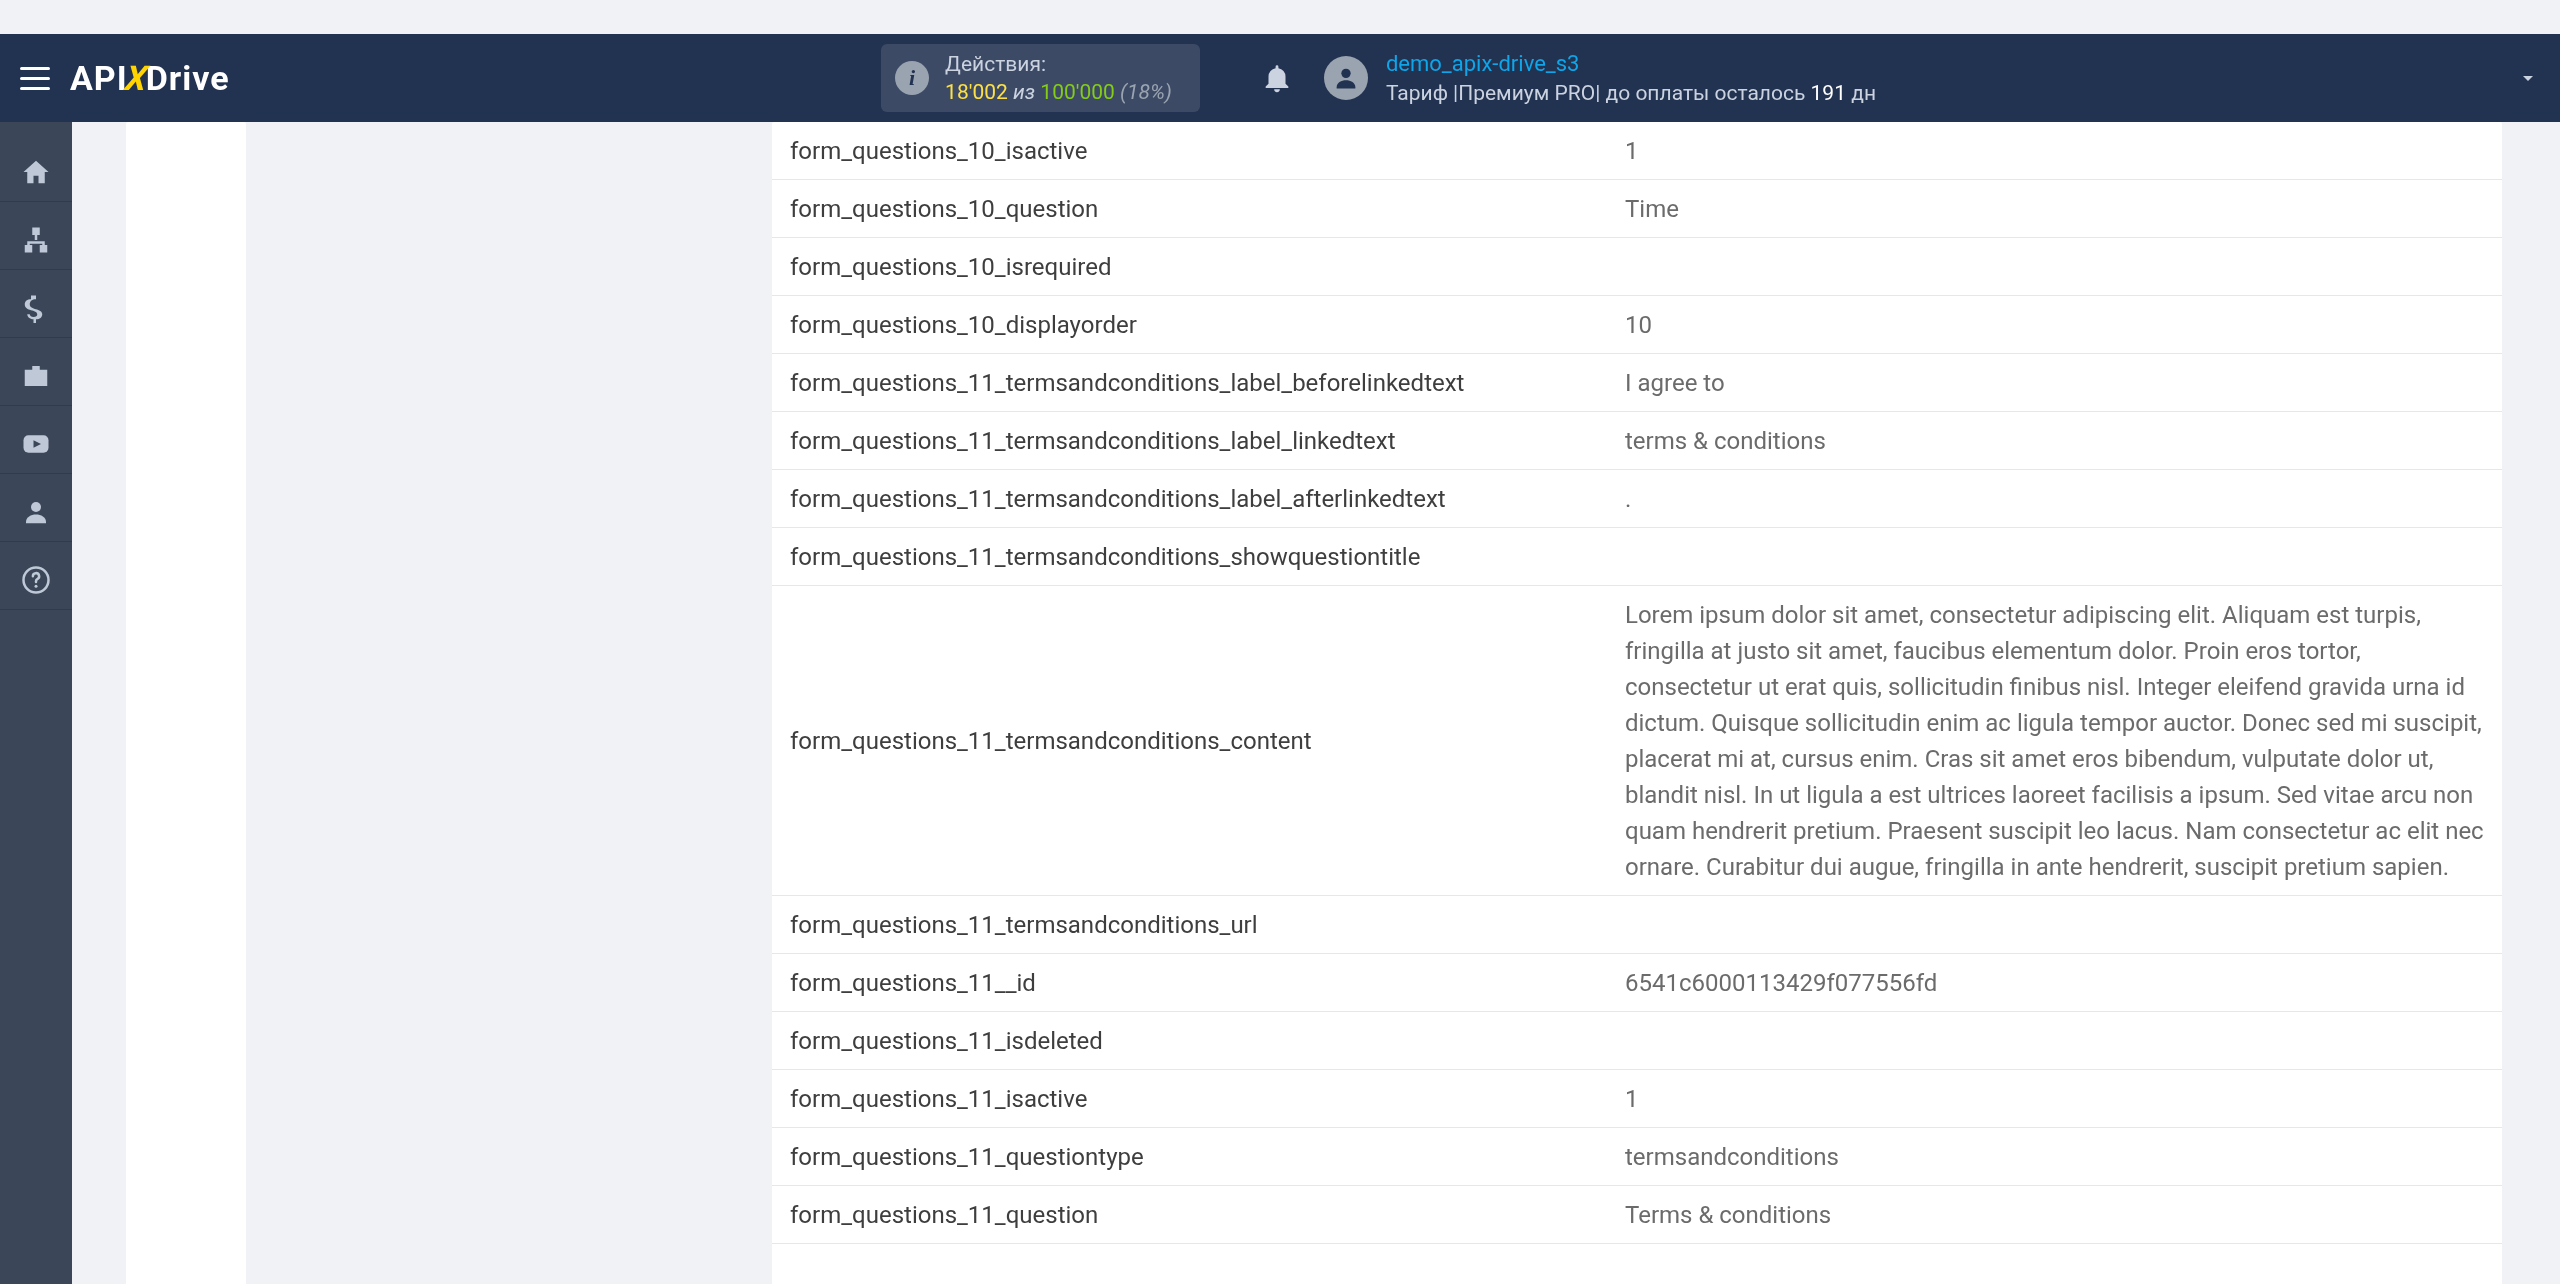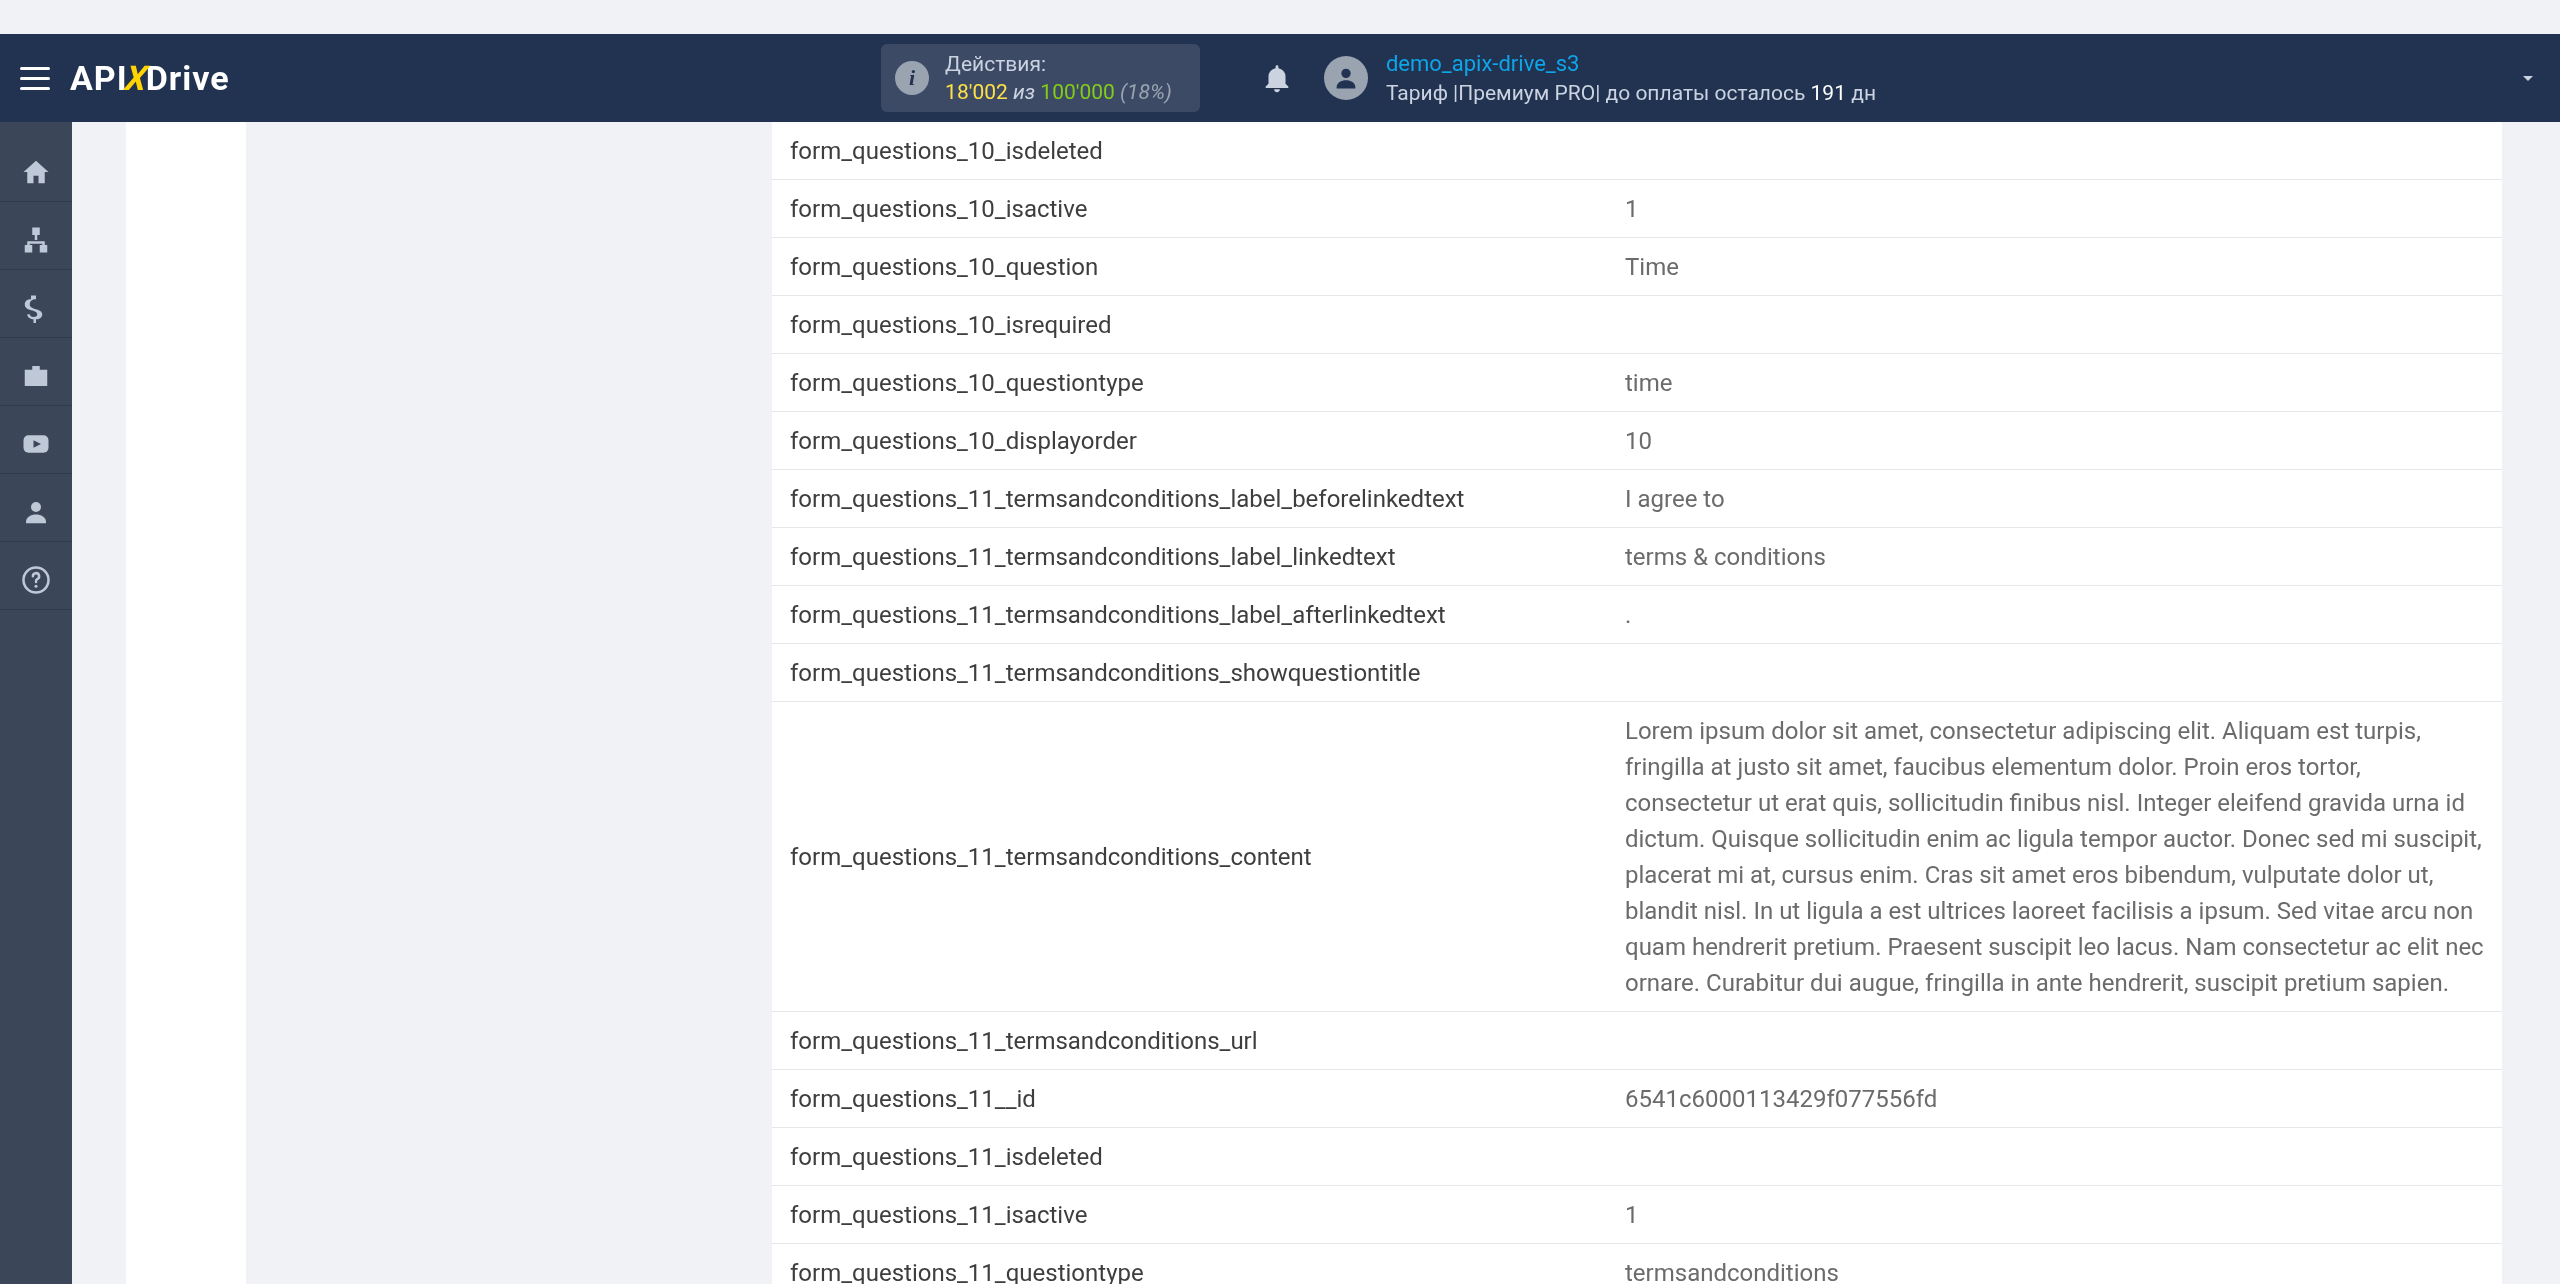--- a/index.html
+++ b/index.html
@@ -272,38 +272,30 @@
         </svg>
     </div>
   </div>
 
   <div class="content">
     <div class="left-card"></div>
     <div class="main-card">
       <table class="data-table">
         <tbody id="rows-body">
             <tr>
-              <td class="key">form_questions_10_isdeleted</td>
-              <td class="val"></td>
-            </tr>
-            <tr>
               <td class="key">form_questions_10_isactive</td>
               <td class="val">1</td>
             </tr>
             <tr>
               <td class="key">form_questions_10_question</td>
               <td class="val">Time</td>
             </tr>
             <tr>
               <td class="key">form_questions_10_isrequired</td>
               <td class="val"></td>
-            </tr>
-            <tr>
-              <td class="key">form_questions_10_questiontype</td>
-              <td class="val">time</td>
             </tr>
             <tr>
               <td class="key">form_questions_10_displayorder</td>
               <td class="val">10</td>
             </tr>
             <tr>
               <td class="key">form_questions_11_termsandconditions_label_beforelinkedtext</td>
               <td class="val">I agree to</td>
             </tr>
             <tr>

